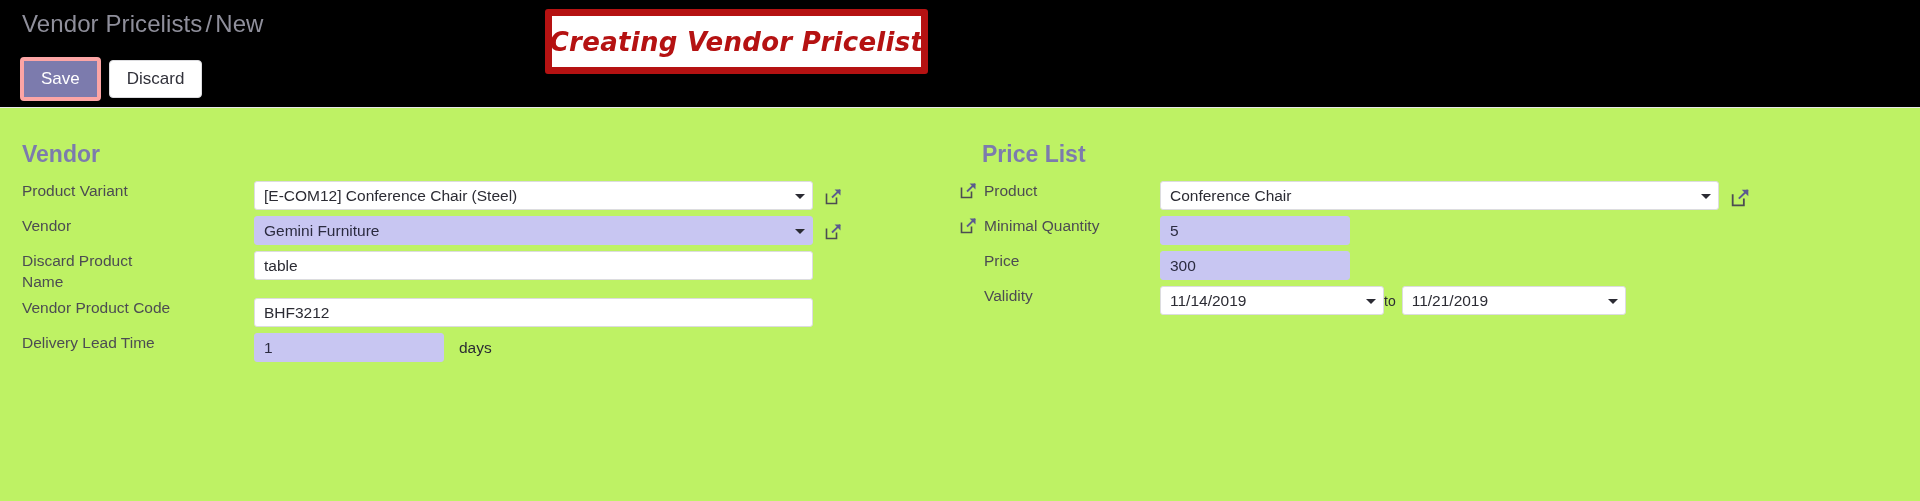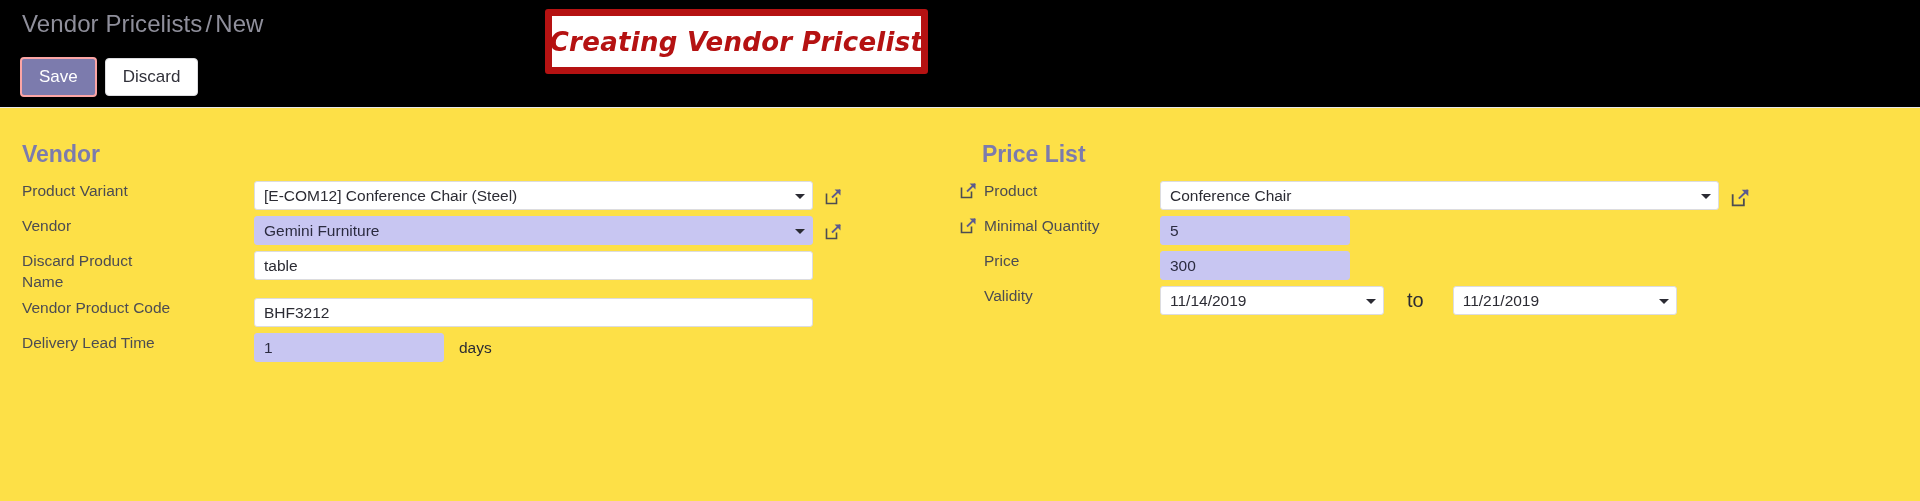--- a/index.html
+++ b/index.html
@@ -39,21 +39,21 @@
     font-family: "Liberation Sans", sans-serif;
     font-size: 17px;
     line-height: 1;
     padding: 9px 17px 10px;
     border-radius: 4px;
     cursor: pointer;
     white-space: nowrap;
   }
   .btn-primary {
     background: #7c7bad;
-    border: 2px solid #fca5a5;
+    border: 4px solid #fca5a5;
     color: #ffffff;
   }
   .btn-secondary {
     background: #ffffff;
     border: 1px solid #dcdcdf;
     color: #31313a;
   }
 
   
   #annotation-banner {
@@ -74,21 +74,21 @@
     font-size: 26px;
     color: #b51212;
     letter-spacing: .3px;
     white-space: nowrap;
   }
 
   
   #form-sheet {
     position: relative;
     padding: 0;
-    background: #fde047;
+    background: #bef264;
     height: 393px;
   }
   .group-columns {
     display: flex;
     padding: 34px 22px 0 22px;
   }
   .group-col {
     width: 50%;
     padding-right: 30px;
   }
@@ -176,23 +176,23 @@
     align-items: center;
     gap: 4px;
   }
   .suffix-text {
     font-size: 15.5px;
     color: #2b2b33;
     margin-left: 11px;
     white-space: nowrap;
   }
   .to-text {
-    font-size: 20px;
+    font-size: 14px;
     color: #2b2b33;
-    margin: 0 25px;
+    margin: 0 2px;
     white-space: nowrap;
   }
   .ext-icon-right {
     margin-left: 14px;
     flex: 0 0 auto;
   }
 
   .w-variant { width: 559px; }
   .w-text    { width: 559px; }
   .w-lead    { width: 190px; }

